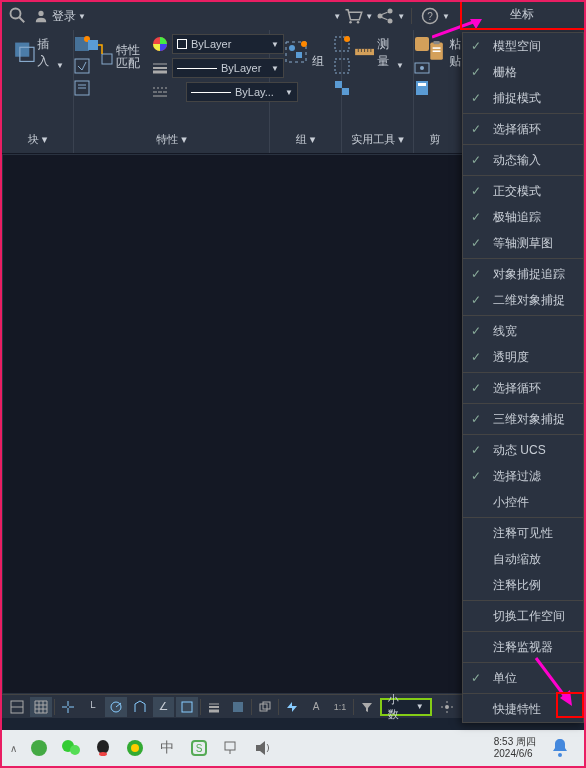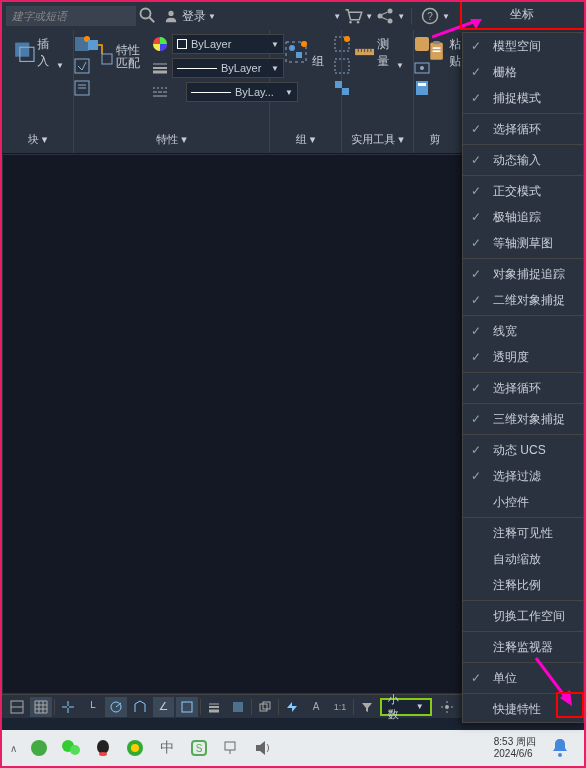--- a/index.html
+++ b/index.html
@@ -55,21 +55,20 @@
 
 .arrow1 { position: absolute; top: 17px; left: 430px; z-index: 15; pointer-events: none; }
 .arrow2 { position: absolute; bottom: 60px; right: 10px; z-index: 15; pointer-events: none; }
 
 .chev { font-size: 8px; }
 </style>
 </head>
 <body>
 
 <div class="topbar">
-  <div class="search-box">建字或短语</div>
   <div class="top-icon">
       <svg viewBox="0 0 16 16">
         <circle cx="6" cy="6" r="4" fill="none" stroke="#aaa" stroke-width="1.5"></circle>
         <line x1="9" y1="9" x2="13" y2="13" stroke="#aaa" stroke-width="1.5"></line>
       </svg>
     </div>
   <div class="top-login">
     <svg width="14" height="14" viewBox="0 0 16 16">
         <circle cx="8" cy="5" r="3" fill="#aaa"></circle>
         <path d="M2 15 Q2 10 8 10 Q14 10 14 15" fill="#aaa"></path>

